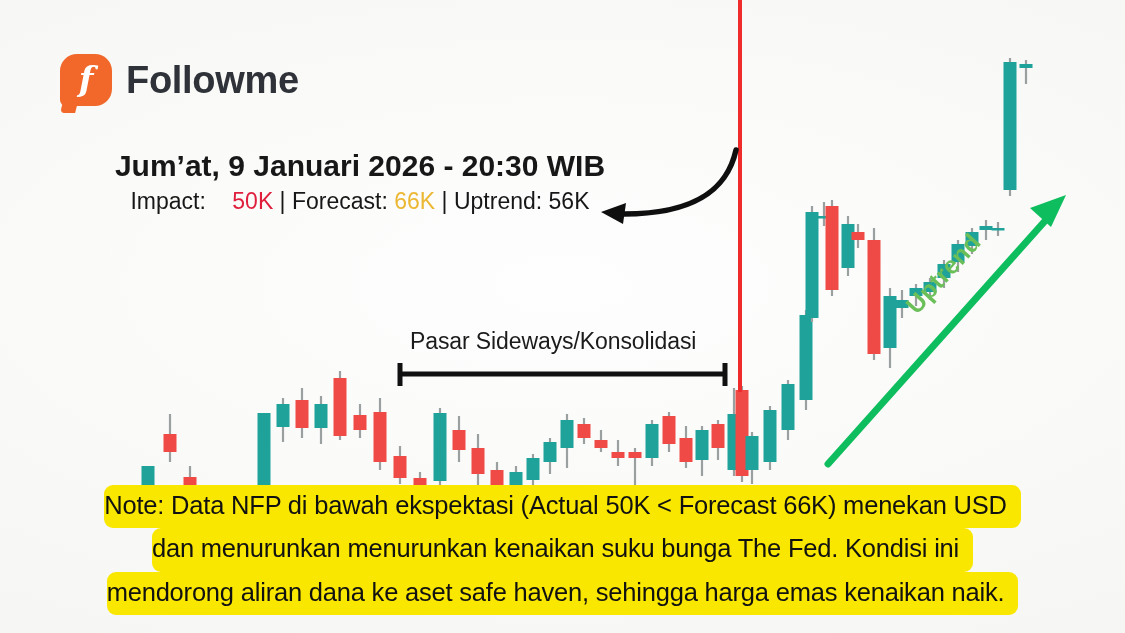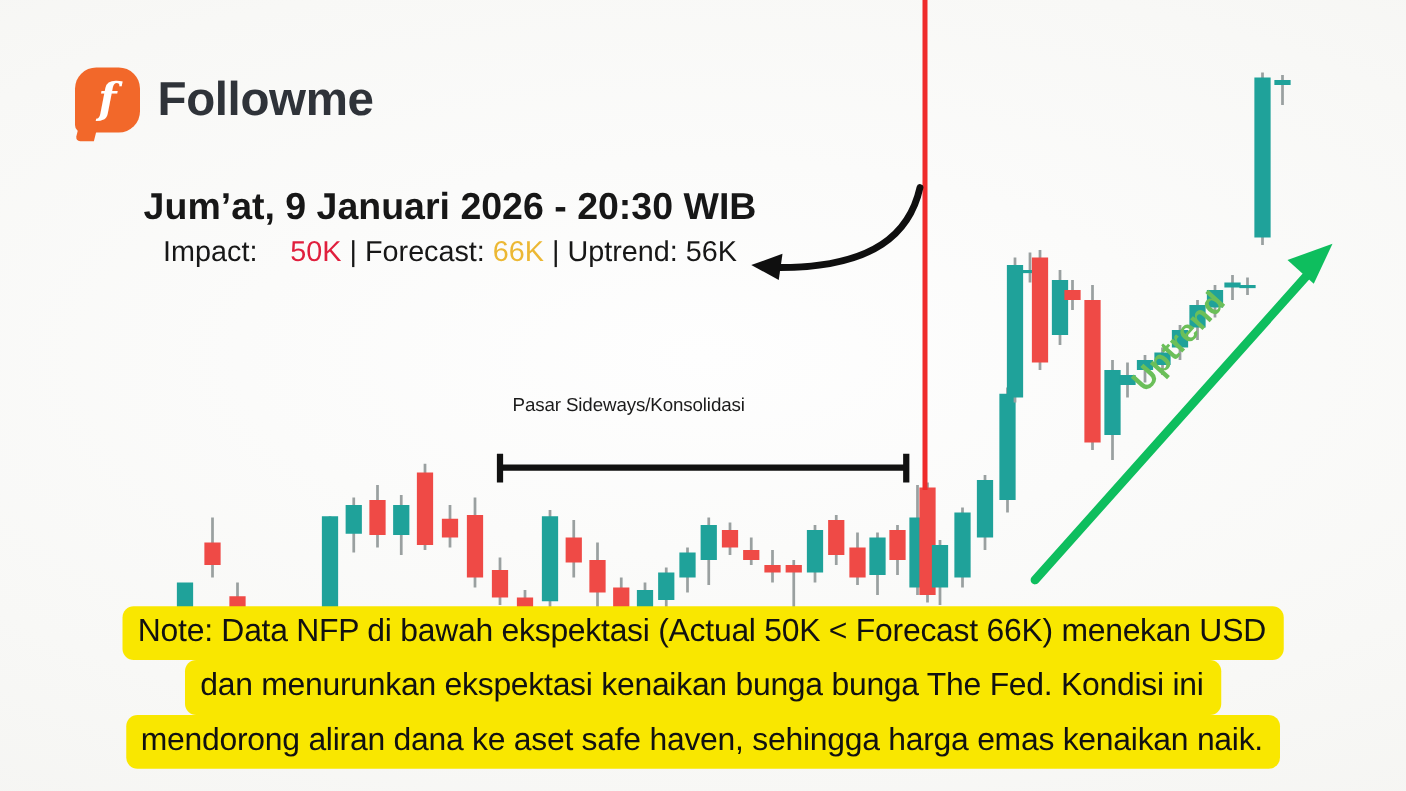--- a/index.html
+++ b/index.html
@@ -55,43 +55,43 @@
   #news .l1{font-size:24px;font-weight:700;letter-spacing:-0.2px;line-height:1.28;}
   #news .l2{font-size:23px;font-weight:400;line-height:1.33;}
   #news .l2 b{font-weight:700;}
   #news .l3{font-size:30px;font-weight:700;line-height:1.33;}
   #news .l4{font-size:23px;font-weight:400;line-height:1.33;white-space:nowrap;}
   #news .actual{color:#e01f3d;margin-left:20px;}
   #news .forecast{color:#ecb834;}
 
   
   #consolidation-label{
-    position:absolute;left:410px;top:316px;
-    font-size:15px;color:#1b1b1b;letter-spacing:-0.1px;white-space:nowrap;text-align:right;
+    position:absolute;left:410px;top:328px;
+    font-size:23px;color:#1b1b1b;letter-spacing:-0.1px;white-space:nowrap;text-align:right;
   }
 
   
   #uptrend-label{
     position:absolute;left:900px;top:300px;
     font-size:25px;font-weight:700;color:#6bbf59;
     transform:rotate(-48deg);transform-origin:left top;
     letter-spacing:0.2px;white-space:nowrap;
   }
 
   
   #note{
     position:absolute;left:0;bottom:18px;width:1125px;
     display:flex;flex-direction:column;align-items:center;gap:0px;
   }
   #note .ln{
     display:inline-block;
     background:#f9e700;
     color:#111;
     font-size:25.5px;line-height:1.23;
-    padding:5px 14px 7px 12px;
+    padding:5px 14px 7px 0;
     border-radius:9px;
     white-space:nowrap;
     letter-spacing:-0.2px;
   }
 </style>
 </head>
 <body>
 
 <div id="stage">
 
@@ -239,17 +239,17 @@
       <span>Impact: </span><span class="actual">50K</span><span> | </span><span>Forecast: </span><span class="forecast">66K</span><span> | </span><span>Uptrend: </span><span>56K</span>
     </div>
   </div>
 
   <div id="consolidation-label">Pasar Sideways/Konsolidasi</div>
 
   <div id="uptrend-label">Uptrend</div>
 
   <div id="note">
       <div class="ln" style="background: rgb(249, 231, 0); color: rgb(17, 17, 17);">Note: Data NFP di bawah ekspektasi (Actual 50K &lt; Forecast 66K) menekan USD</div>
-      <div class="ln" style="background: rgb(249, 231, 0); color: rgb(17, 17, 17);">dan menurunkan ekspektasi kenaikan bunga bunga The Fed. Kondisi ini</div>
+      <div class="ln" style="background: rgb(249, 231, 0); color: rgb(17, 17, 17);">dan menurunkan menurunkan kenaikan suku bunga The Fed. Kondisi ini</div>
       <div class="ln" style="background: rgb(249, 231, 0); color: rgb(17, 17, 17);">mendorong aliran dana ke aset safe haven, sehingga harga emas kenaikan naik.</div>
     </div>
 
 </div>
 
 </body></html>

